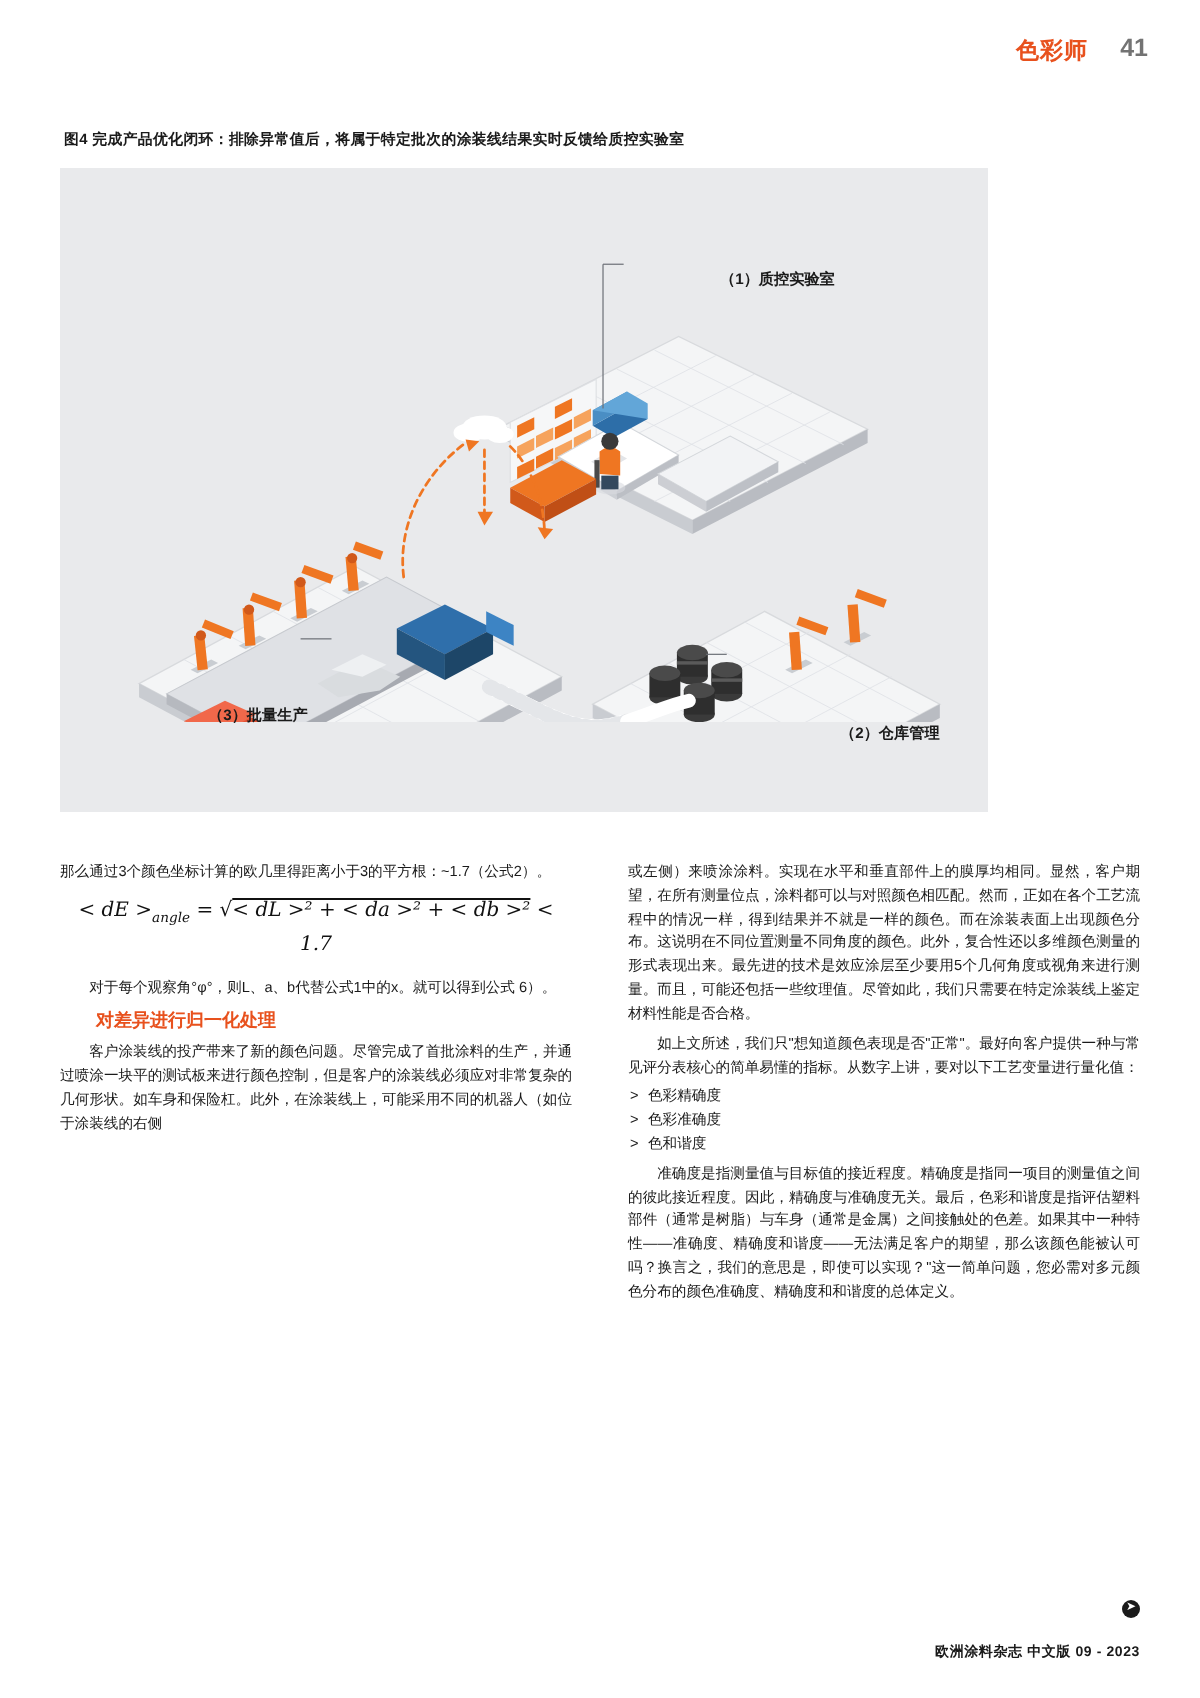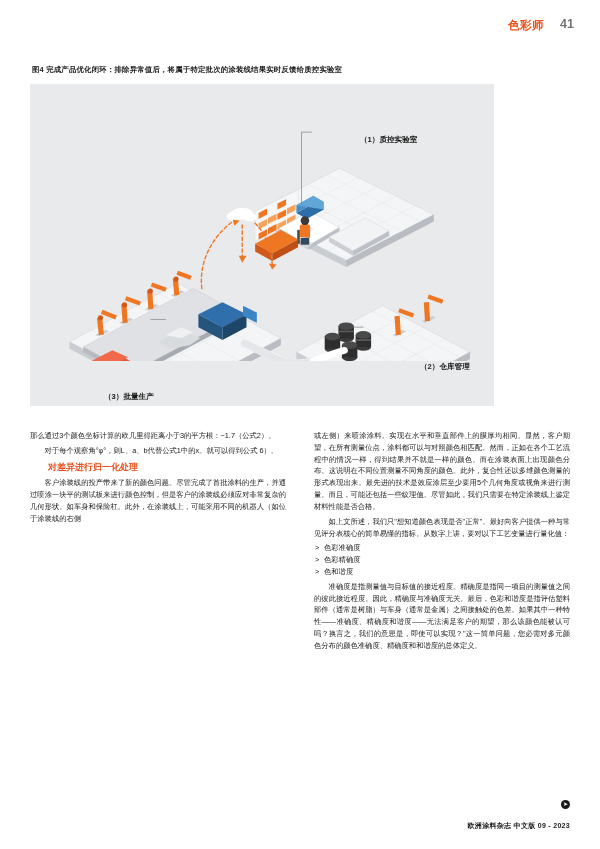--- a/index.html
+++ b/index.html
@@ -63,21 +63,21 @@
   .illus { position: absolute; inset: 0; }
 
   .label-txt {
     position: absolute;
     font-size: 7.6px;
     color: #1a1a1a;
     font-weight: bold;
     white-space: nowrap;
   }
   .lbl-lab  { left: 330px; top: 51px; }
-  .lbl-prod { left: 74px;  top: 269px; margin-top: 39px; }
+  .lbl-prod { left: 74px;  top: 269px; }
   .lbl-ware { left: 390px; top: 278px; }
 
   
   .col {
     position: absolute;
     top: 430px;
     width: 256px;
     font-size: 7.3px;
     line-height: 1.62;
     color: #1a1a1a;
@@ -390,35 +390,40 @@
   </svg>
 
   <div class="label-txt lbl-lab">（1）质控实验室</div>
   <div class="label-txt lbl-prod">（3）批量生产</div>
   <div class="label-txt lbl-ware">（2）仓库管理</div>
 </div>
 
 <div class="col col-left">
   <p class="noindent">那么通过3个颜色坐标计算的欧几里得距离小于3的平方根：~1.7（公式2）。</p>
 
+  <div class="formula-box">
+    <span>&lt; dE &gt;</span><sub>angle</sub>
+    = √<span class="radical">&lt; dL &gt;² + &lt; da &gt;² + &lt; db &gt;²</span>
+    <span>&lt; 1.7</span>
+  </div>
 
   <p>对于每个观察角°φ°，则L、a、b代替公式1中的x。就可以得到公式 6）。</p>
 
   <p class="subhead">对差异进行归一化处理</p>
 
   <p>客户涂装线的投产带来了新的颜色问题。尽管完成了首批涂料的生产，并通过喷涂一块平的测试板来进行颜色控制，但是客户的涂装线必须应对非常复杂的几何形状。如车身和保险杠。此外，在涂装线上，可能采用不同的机器人（如位于涂装线的右侧</p>
 </div>
 
 <div class="col col-right">
   <p class="noindent">或左侧）来喷涂涂料。实现在水平和垂直部件上的膜厚均相同。显然，客户期望，在所有测量位点，涂料都可以与对照颜色相匹配。然而，正如在各个工艺流程中的情况一样，得到结果并不就是一样的颜色。而在涂装表面上出现颜色分布。这说明在不同位置测量不同角度的颜色。此外，复合性还以多维颜色测量的形式表现出来。最先进的技术是效应涂层至少要用5个几何角度或视角来进行测量。而且，可能还包括一些纹理值。尽管如此，我们只需要在特定涂装线上鉴定材料性能是否合格。</p>
   <p>如上文所述，我们只"想知道颜色表现是否"正常"。最好向客户提供一种与常见评分表核心的简单易懂的指标。从数字上讲，要对以下工艺变量进行量化值：</p>
 
   <ul class="bullet-list">
+    <li>色彩精确度</li>
     <li>色彩准确度</li>
-    <li>色彩精确度</li>
     <li>色和谐度</li>
   </ul>
 
   <p>准确度是指测量值与目标值的接近程度。精确度是指同一项目的测量值之间的彼此接近程度。因此，精确度与准确度无关。最后，色彩和谐度是指评估塑料部件（通常是树脂）与车身（通常是金属）之间接触处的色差。如果其中一种特性——准确度、精确度和谐度——无法满足客户的期望，那么该颜色能被认可吗？换言之，我们的意思是，即使可以实现？"这一简单问题，您必需对多元颜色分布的颜色准确度、精确度和和谐度的总体定义。</p>
 </div>
 
 <div class="footer-arrow">➤</div>
 <div class="footer">欧洲涂料杂志 中文版 09 - 2023</div>
 
 </body></html>

